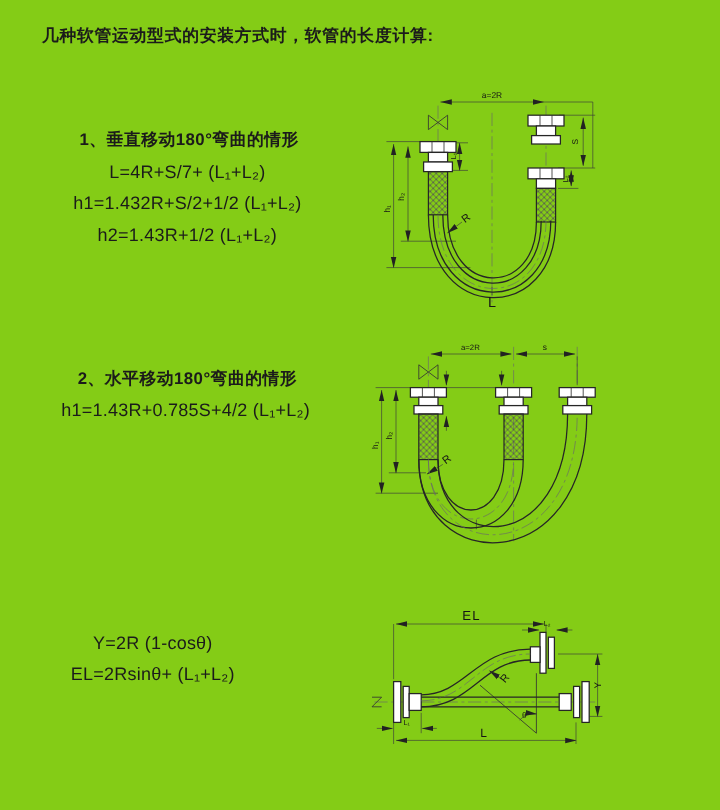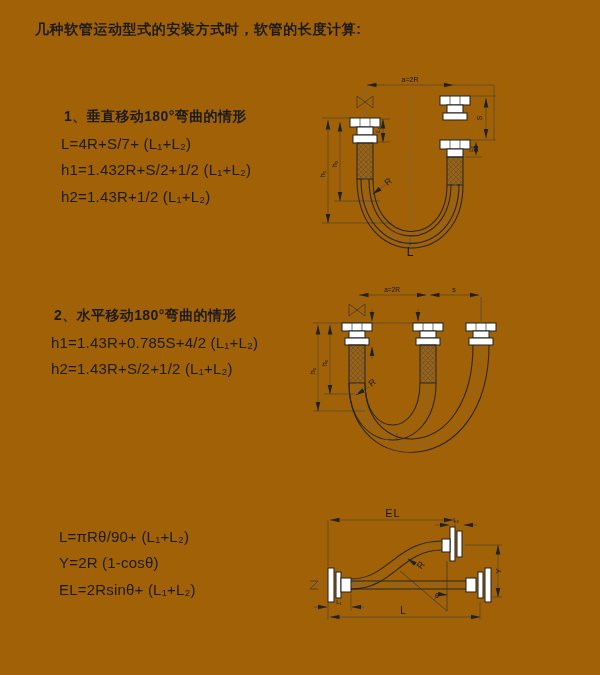--- a/index.html
+++ b/index.html
@@ -1,20 +1,21 @@
 <!DOCTYPE html>
 <html><head>
 <meta charset="utf-8">
 <style>
   html,body{margin:0;padding:0;background:#e8e8e8;}
   .canvas{
     position:relative;width:600px;height:675px;margin:0 auto;
-    background:#a16207;overflow:hidden;
+    background:#84cc16;overflow:hidden;
     font-family:"Liberation Sans","DejaVu Sans",sans-serif;
     color:#1b1b1b;
+    text-align:center;
   }
   .page-title{
     position:absolute;left:35px;top:21px;
     font-size:14px;font-weight:700;letter-spacing:0.6px;
   }
   .sec{position:absolute;}
   #sec1{top:107px;left:44px;}
   #sec2{top:306px;left:34px;}
   #sec3{top:518px;left:42px;}
   .sec-heading{font-size:14px;font-weight:700;letter-spacing:0.4px;line-height:18px;margin-left:20px;}
@@ -44,25 +45,23 @@
   <div class="sec" id="sec1">
     <div class="sec-heading">1、垂直移动180°弯曲的情形</div>
     <div class="formula">L=4R+S/7+ (L₁+L₂)</div>
     <div class="formula">h1=1.432R+S/2+1/2 (L₁+L₂)</div>
     <div class="formula">h2=1.43R+1/2 (L₁+L₂)</div>
   </div>
 
   <div class="sec" id="sec2">
     <div class="sec-heading">2、水平移动180°弯曲的情形</div>
     <div class="formula">h1=1.43R+0.785S+4/2 (L₁+L₂)</div>
-    <div class="formula">h2=1.43R+S/2+1/2 (L₁+L₂)</div>
   </div>
 
   <div class="sec" id="sec3">
-    <div class="formula">L=πRθ/90+ (L₁+L₂)</div>
     <div class="formula">Y=2R (1-cosθ)</div>
     <div class="formula">EL=2Rsinθ+ (L₁+L₂)</div>
   </div>
 
   <svg class="diag" id="d1" width="282" height="188" viewBox="0 0 282 188">
     <defs>
       <marker id="ae1" markerWidth="10" markerHeight="6" refX="9" refY="3" orient="auto" markerUnits="userSpaceOnUse">
         <path d="M0,0.7 L9.5,3 L0,5.3 z" fill="#222"></path>
       </marker>
       <marker id="as1" markerWidth="10" markerHeight="6" refX="0.5" refY="3" orient="auto" markerUnits="userSpaceOnUse">

